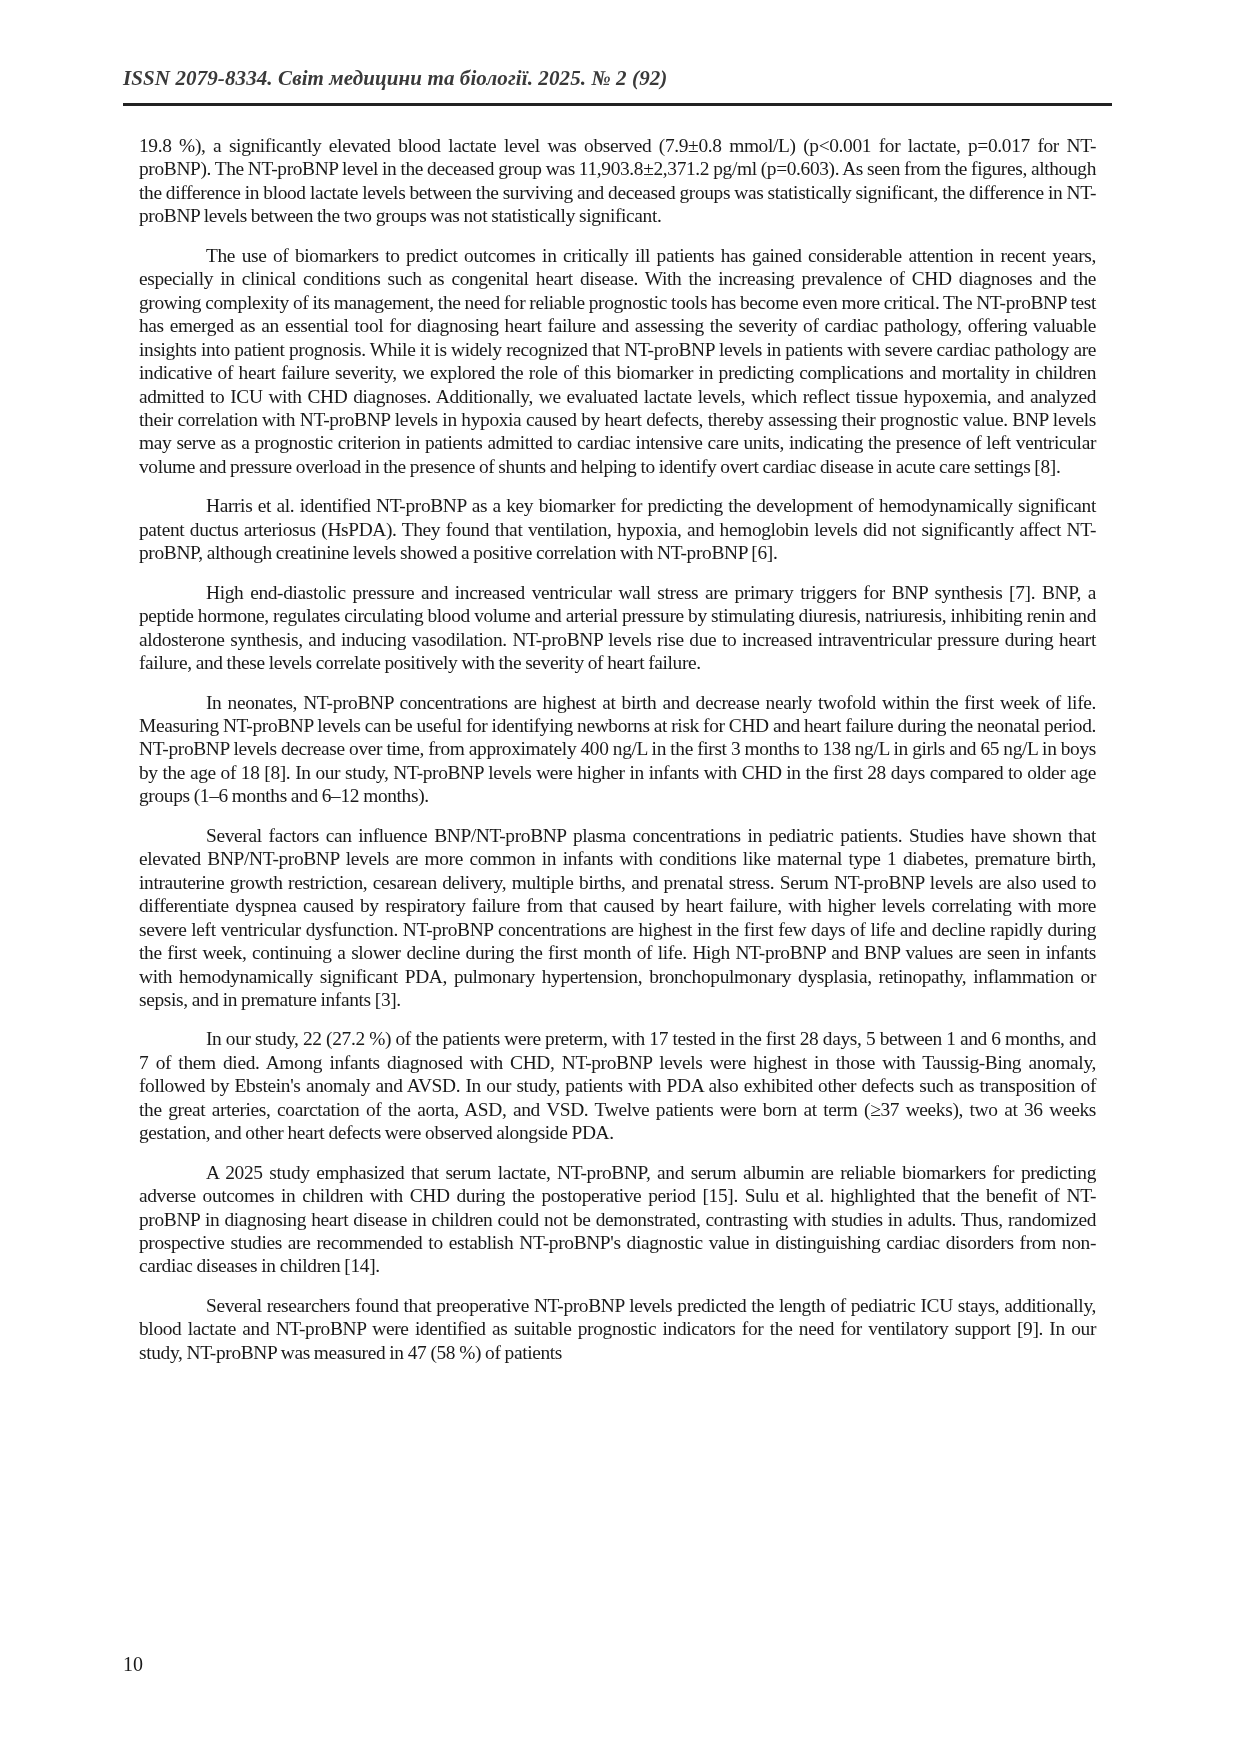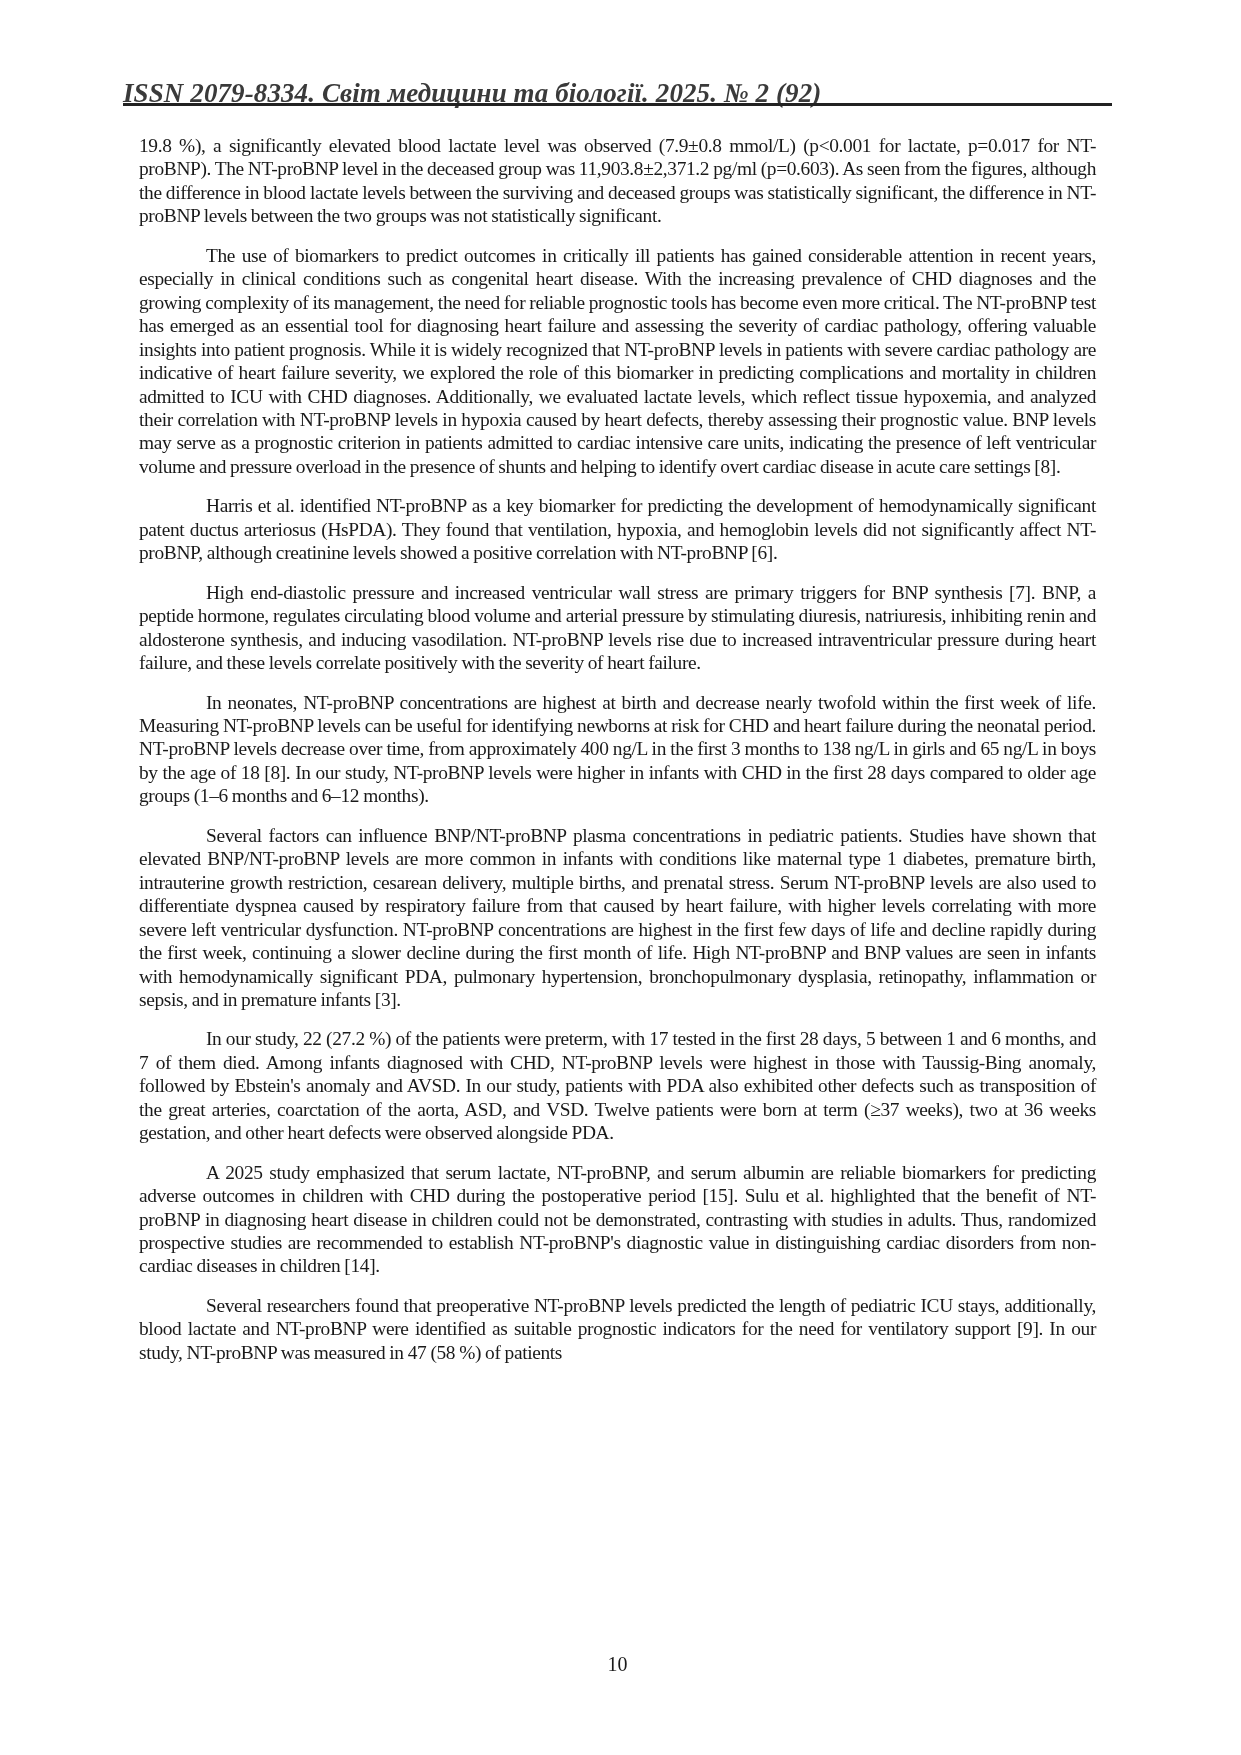--- a/index.html
+++ b/index.html
@@ -2,37 +2,37 @@
 <html><head>
 <meta charset="utf-8">
 <style>
   html, body { margin: 0; padding: 0; background: #ffffff; }
   body { width: 1241px; height: 1755px; position: relative; overflow: hidden; }
   .page {
     position: absolute; left: 123px; top: 0; width: 989px; height: 1755px;
     font-family: "Liberation Serif", serif; color: #1a1a1a;
   }
   .running-header {
-    position: absolute; top: 78px; left: 0; width: 989px;
+    position: absolute; top: 66px; left: 0; width: 989px;
     font-family: "Liberation Serif", serif;
-    font-weight: bold; font-style: italic; font-size: 27px; color: #3a3a3a;
+    font-weight: bold; font-style: italic; font-size: 21px; color: #3a3a3a;
     letter-spacing: 0.1px;
   }
   .header-rule {
     position: absolute; top: 103px; left: 0; width: 989px; height: 3px; background: #222;
   }
   .body-text {
     position: absolute; top: 118px; left: 0; width: 989px;
     font-size: 19.4px; line-height: 23.45px; text-align: justify;
     letter-spacing: -0.35px; word-spacing: -0.5px;
   }
   .body-text p { margin: 16px; }
   .body-text p.indent { text-indent: 67px; }
   .page-number {
-    position: absolute; top: 1653px; left: 0; width: 989px; text-align: center;
+    position: absolute; top: 1653px; left: 0; width: 989px; 
     font-size: 20px;
   }
 </style>
 </head>
 <body>
 
 <div class="page">
   <div class="running-header">ISSN 2079-8334. Світ медицини та біології. 2025. № 2 (92)</div>
   <div class="header-rule"></div>
 

